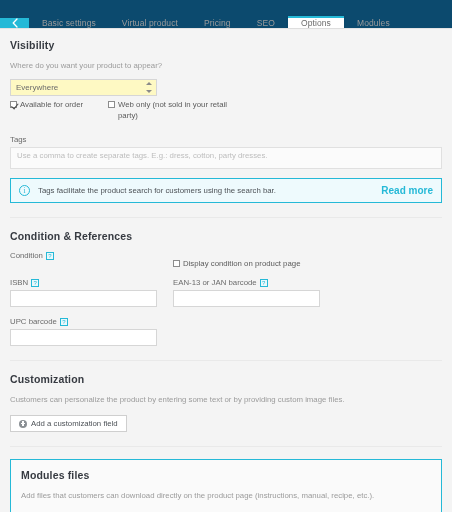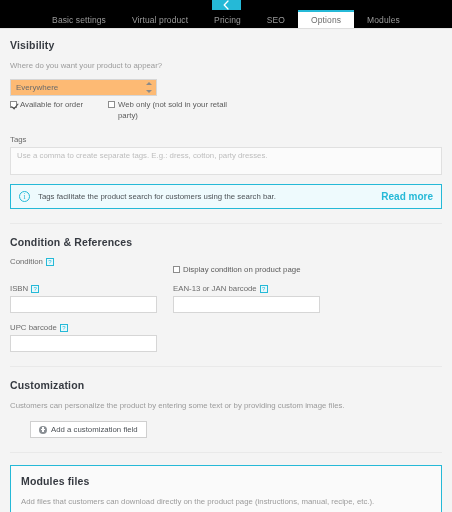--- a/index.html
+++ b/index.html
@@ -8,25 +8,24 @@
     width: 452px; height: 512px;
     background: #f4f4f4;
     font-family: "Liberation Sans", sans-serif;
     overflow: hidden;
   }
 
   
   .tabbar {
     position: relative;
     height: 29px;
-    background: #000000;
+    background: #0c4a6e;
     border-bottom: 1px solid #e3e3e3;
     display: flex;
-    align-items: center;
-    flex-direction: column;
+    align-items: flex-end;
   }
   .back-btn {
     width: 29px;
     min-width: 29px;
     background: #25b9d7;
     display: flex;
     align-items: center;
     justify-content: center;
     cursor: pointer;
   }
@@ -80,21 +79,21 @@
     color: #9b9b9b;
     margin: 0 0 8px 0;
     line-height: 1.45;
   }
 
   
   .select-wrap { position: relative; display: inline-block; }
   .select {
     width: 147px;
     height: 17px;
-    background: #fdba74;
+    background: #fef9c3;
     border: 1px solid #d6d6d6;
     font-size: 8px;
     color: #6b6b6b;
     padding: 0 18px 0 5px;
     line-height: 15px;
     white-space: nowrap;
     overflow: hidden;
     cursor: pointer;
   }
   .select-caret {
@@ -173,21 +172,21 @@
     background: #fff;
     border: 1px solid #d6d6d6;
     font-size: 8px;
     color: #6b6b6b;
     padding: 0 5px;
   }
 
   
   .tags-input {
     width: 100%;
-    height: 28px;
+    height: 22px;
     background: #fbfbfb;
     border: 1px solid #e0e0e0;
     font-size: 7.8px;
     color: #bdbdbd;
     padding: 0 6px;
     line-height: 16px;
     overflow: hidden;
     white-space: nowrap;
   }
 
@@ -248,21 +247,20 @@
     align-items: center;
     gap: 4px;
     height: 17px;
     padding: 6px 8px;
     background: #fff;
     border: 1px solid #cfcfcf;
     font-size: 7.8px;
     color: #4d5257;
     cursor: pointer;
     white-space: nowrap;
-    margin-left: 20px;
   }
   .plus-icon {
     width: 8px; height: 8px;
     border-radius: 50%;
     background: #8a8f94;
     position: relative;
     flex-shrink: 0;
   }
   .plus-icon::before, .plus-icon::after {
     content: "";

